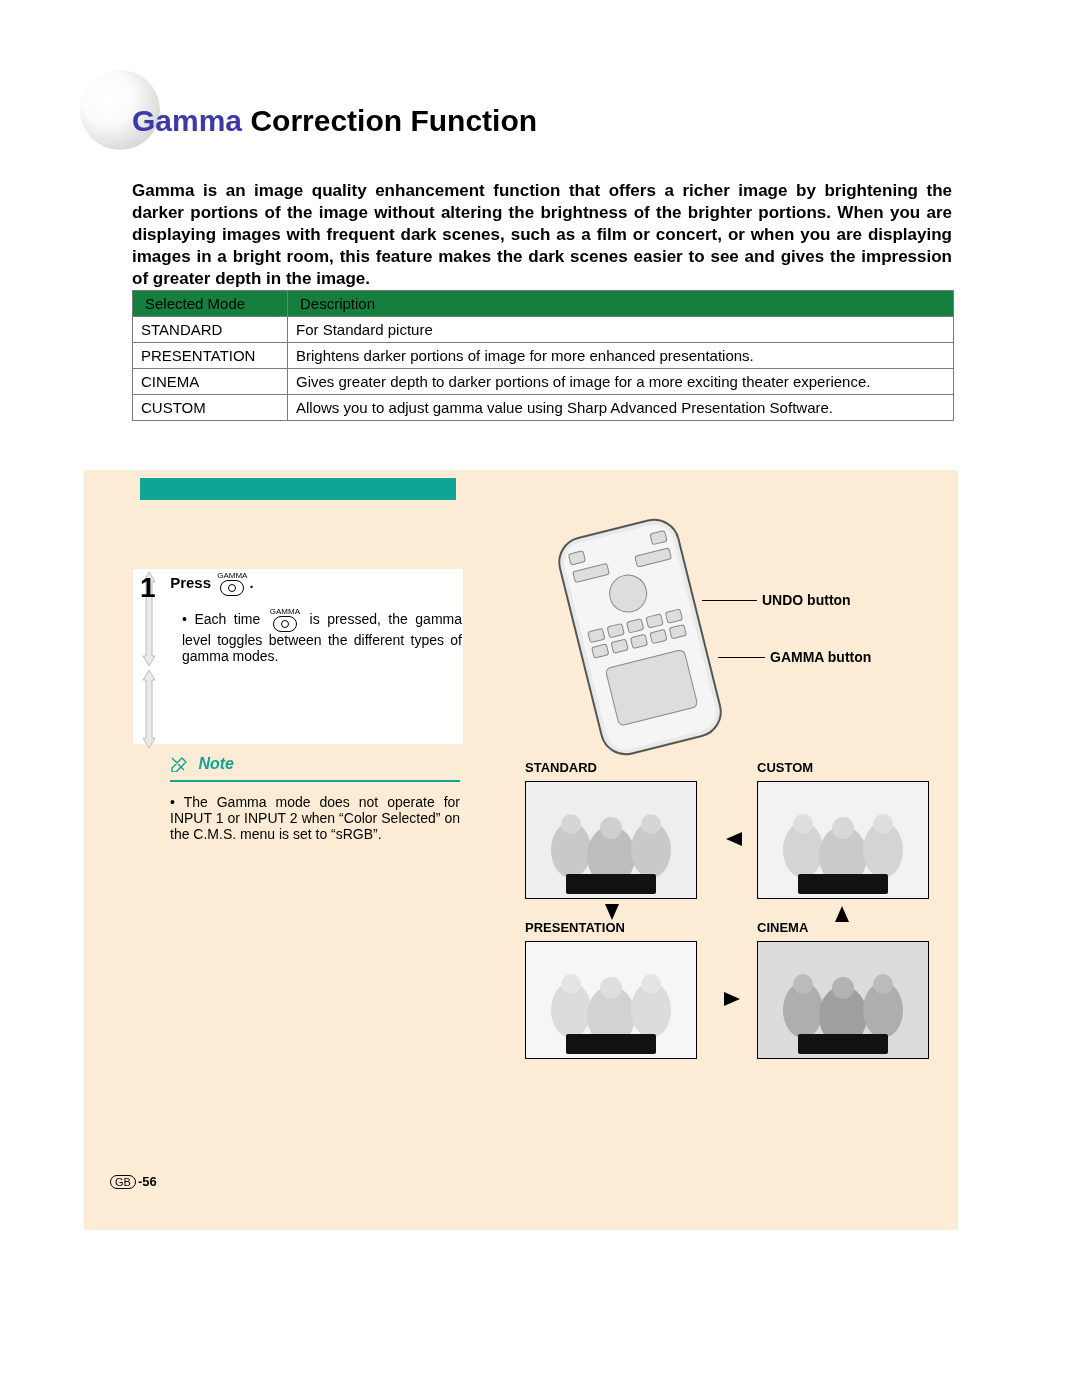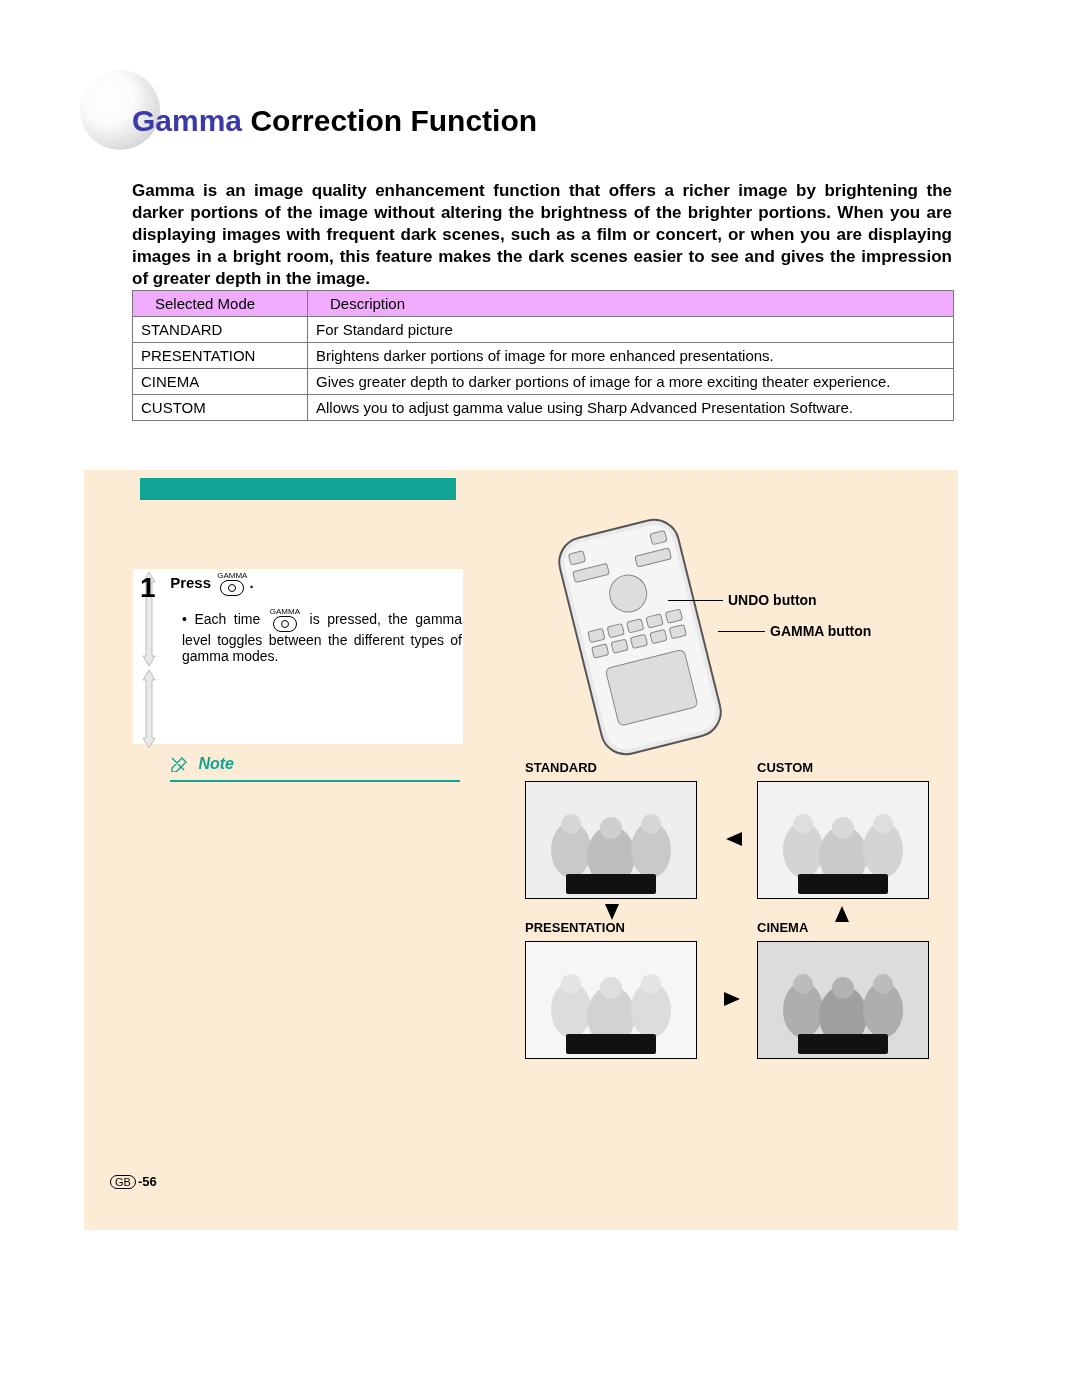--- a/index.html
+++ b/index.html
@@ -4,21 +4,21 @@
 <style>
   html,body{margin:0;padding:0;background:#fff;font-family:Helvetica,Arial,sans-serif;color:#000;}
   .page{width:1080px;height:1397px;position:relative;overflow:hidden;}
   .h1{position:absolute;left:132px;top:104px;font-size:30px;font-weight:bold;}
   .h1 .accent{color:#3a3aa8;}
   .bullet{position:absolute;left:80px;top:70px;width:80px;height:80px;border-radius:50%;
     background:radial-gradient(circle at 35% 35%,#fff 0%,#fbfbfb 35%,#d8d8d8 75%,#bdbdbd 100%);}
   .intro{position:absolute;left:132px;top:180px;width:820px;font-size:17px;line-height:1.3;
     font-weight:bold;text-align:justify;}
   table.modes{position:absolute;left:132px;top:290px;width:822px;border-collapse:collapse;font-size:15px;}
-  table.modes th{background:#f0abfc;font-weight:normal;border:1px solid #7a7a7a;padding:4px 22px;}
+  table.modes th{background:#15803d;font-weight:normal;border:1px solid #7a7a7a;padding:4px 12px;}
   table.modes td{border:1px solid #7a7a7a;padding:4px 8px;}
 
   .block{position:absolute;left:84px;top:470px;width:874px;height:760px;background:#fdecd5;}
   .greenbar{position:absolute;left:140px;top:478px;width:316px;height:22px;background:#0fa494;}
   .subh{position:absolute;left:140px;top:505px;font-size:22px;font-weight:800;color:#0fa494;
     line-height:1.15;font-family:Arial,Helvetica,sans-serif;}
   .step{position:absolute;left:140px;width:320px;font-size:15px;}
   .step .num{font-size:28px;font-weight:bold;display:inline-block;width:26px;vertical-align:top;}
   .step .txt{display:inline-block;width:280px;vertical-align:top;}
   .step .txt b{font-weight:bold;}
@@ -37,23 +37,23 @@
   .note-bar{position:absolute;left:170px;top:780px;width:290px;height:2px;background:#0fa494;}
 
   .remote{position:absolute;left:548px;top:525px;width:200px;height:225px;}
   .remote-body{width:120px;height:220px;border:2px solid #555;border-radius:26px;background:#f5f5f5;
     transform:rotate(-14deg);position:absolute;left:30px;top:0;
     box-shadow:inset 0 0 0 4px #e9e9e9;}
   .remote-body .pad{position:absolute;left:10px;right:10px;top:12px;bottom:12px;}
   .rbtn{position:absolute;border:1px solid #888;border-radius:3px;background:#ddd;}
   .callout{position:absolute;font-size:14px;font-weight:bold;}
   .callout .line{position:absolute;height:1px;background:#000;}
-  .callout1{left:728px;top:592px;}
+  .callout1{left:762px;top:592px;}
   .callout1 .line{left:-60px;top:8px;width:55px;}
-  .callout2{left:770px;top:623px;}
+  .callout2{left:770px;top:649px;}
   .callout2 .line{left:-52px;top:8px;width:47px;}
 
   .grid{position:absolute;left:525px;top:760px;width:430px;}
   .cell{position:absolute;width:170px;}
   .cell .lab{font-size:13px;font-weight:bold;margin-bottom:6px;}
   .thumb{width:170px;height:116px;border:1px solid #000;background:#ececec;position:relative;overflow:hidden;}
   .people{position:absolute;left:0;right:0;top:0;bottom:0;}
   .people svg{width:100%;height:100%;}
   .osd{position:absolute;left:50%;bottom:4px;transform:translateX(-50%);width:90px;height:20px;
     background:#111;border-radius:2px;}
@@ -149,20 +149,23 @@
 
   <div class="note-box">
     <div class="note-label">
       <svg width="18" height="16">
           <path d="M2 2 L14 14 M12 2 L16 6 L6 16 L2 16 L2 12 Z" fill="none" stroke="#0fa494" stroke-width="1.4"></path>
         </svg>
       <span>Note</span>
     </div>
   </div>
   <div class="note-bar"></div>
+  <div class="note-box" style="top:788px">
+    <div class="note-body">• <span>The Gamma mode does not operate for INPUT 1 or INPUT 2 when “Color Selected” on the C.M.S. menu is set to “sRGB”.</span></div>
+  </div>
 
   <div class="remote">
     <div class="remote-body">
       <div class="pad">
         <span class="rbtn" style="left:0;top:0;width:14px;height:10px"></span>
         <span class="rbtn" style="right:0;top:0;width:14px;height:10px"></span>
         <span class="rbtn" style="left:0;top:18px;width:34px;height:10px"></span>
         <span class="rbtn" style="right:0;top:18px;width:34px;height:10px"></span>
         <span class="rbtn" style="left:30px;top:34px;width:36px;height:36px;border-radius:50%"></span>
         <span class="rbtn" style="left:0;top:80px;width:14px;height:10px"></span>

